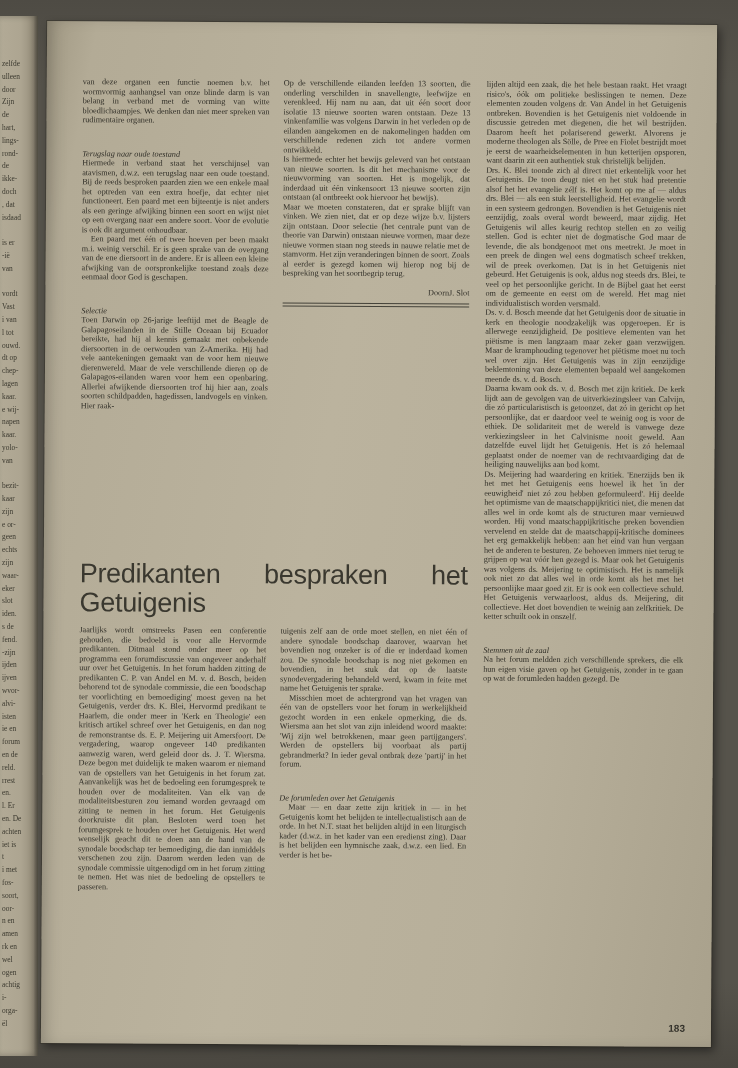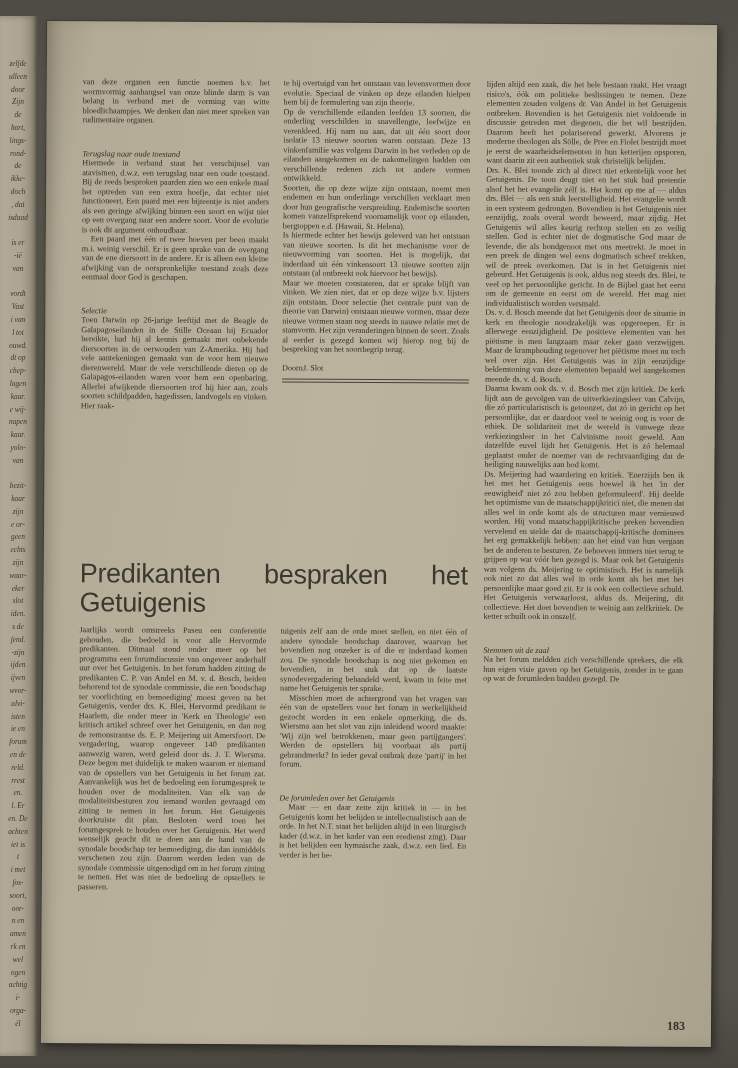--- a/index.html
+++ b/index.html
@@ -8,22 +8,22 @@
     background:linear-gradient(180deg,#4e4b44 0%,#56534b 8%,#56534b 92%,#4a4740 100%);
     font-family:"Liberation Serif",serif;
   }
   
   .prev-edge{
     position:absolute;left:0;top:16px;bottom:12px;width:38px;
     background:linear-gradient(90deg,#b2aa96 0%,#ada591 55%,#978f7c 88%,#6a6557 100%);
     box-shadow:inset -4px 0 6px rgba(0,0,0,.3);
   }
   .edge-lines{
-    position:absolute;right:4px;top:42px;left:2px;text-align:center;
-    font-size:7.4px;line-height:12.8px;color:#3b392f;overflow:hidden;bottom:6px;font-style:italic;
+    position:absolute;right:4px;top:42px;left:2px;text-align:left;
+    font-size:7.4px;line-height:12.8px;color:#3b392f;overflow:hidden;bottom:6px;
   }
   .edge-line{white-space:nowrap;}
   
   .page{
     position:absolute;left:44px;top:23px;width:670px;height:1022px;
     background:linear-gradient(100deg,#a29a85 0%,#b3ab96 6%,#bbb39e 42%,#b7af9a 72%,#a9a18c 100%);
     transform:rotate(.35deg);
     box-shadow:0 0 0 1px rgba(40,38,30,.35),3px 4px 10px rgba(0,0,0,.45),inset 10px 0 18px -8px rgba(0,0,0,.28);
   }
   .content{
@@ -31,31 +31,31 @@
     display:flex;gap:16px;color:#302e27;
   }
   .bodytext{font-size:8.2px;line-height:9.5px;text-align:justify;hyphens:auto;}
   .para{margin:0;text-indent:9px;}
   .noindent{text-indent:0;}
   .subhead{font-style:italic;text-indent:0;margin-top:24px;}
   .left-two{width:388px;flex:none;display:flex;flex-direction:column;}
   .top-section{height:470px;display:flex;gap:14px;overflow:hidden;flex:none;}
   .colA{width:187px;flex:none;overflow:hidden;}
   .col2-inner{display:flex;flex-direction:column;height:100%;}
-  .byline{display:flex;justify-content:flex-start;margin-top:9px;font-size:8.2px;}
+  .byline{display:flex;justify-content:flex-end;margin-top:9px;font-size:8.2px;}
   .end-rule{height:2px;border-top:1px solid #45433a;border-bottom:1px solid #45433a;margin-top:6px;}
   .headline{
     margin:12px 0 8px 0;font-family:"Liberation Sans",sans-serif;
     font-size:27px;line-height:1.08;letter-spacing:-.3px;color:#3a382f;font-weight:400;
   }
   .bottom-section{flex:1;display:flex;gap:14px;overflow:hidden;}
   .right-col{flex:1;overflow:hidden;}
   .page-number{
-    position:absolute;right:26px;bottom:13px;font-family:Liberation Serif, serif;
-    font-size:12px;font-weight:bold;color:#33312a;
+    position:absolute;right:26px;bottom:13px;font-family:Liberation Sans, sans-serif;
+    font-size:10px;font-weight:bold;color:#33312a;
   }
 </style>
 </head>
 <body>
 
 <div class="screen">
 
   <div class="prev-edge">
     <div class="edge-lines">
         <div class="edge-line">zelfde</div>
@@ -147,23 +147,21 @@
               <p class="para noindent">van deze organen een functie noemen b.v. het wormvormig aanhangsel van onze blinde darm is van belang in verband met de vorming van witte bloedlichaampjes. We denken dan niet meer spreken van rudimentaire organen.</p>
               <p class="para subhead">Terugslag naar oude toestand</p>
               <p class="para noindent">Hiermede in verband staat het verschijnsel van atavismen, d.w.z. een terugslag naar een oude toestand. Bij de reeds besproken paarden zien we een enkele maal het optreden van een extra hoefje, dat echter niet functioneert. Een paard met een bijteentje is niet anders als een geringe afwijking binnen een soort en wijst niet op een overgang naar een andere soort. Voor de evolutie is ook dit argument onhoudbaar.</p>
               <p class="para">Een paard met één of twee hoeven per been maakt m.i. weinig verschil. Er is geen sprake van de overgang van de ene diersoort in de andere. Er is alleen een kleine afwijking van de oorspronkelijke toestand zoals deze eenmaal door God is geschapen.</p>
               <p class="para subhead">Selectie</p>
               <p class="para noindent">Toen Darwin op 26-jarige leeftijd met de Beagle de Galapagoseilanden in de Stille Oceaan bij Ecuador bereikte, had hij al kennis gemaakt met onbekende diersoorten in de oerwouden van Z-Amerika. Hij had vele aantekeningen gemaakt van de voor hem nieuwe dierenwereld. Maar de vele verschillende dieren op de Galapagos-eilanden waren voor hem een openbaring. Allerlei afwijkende diersoorten trof hij hier aan, zoals soorten schildpadden, hagedissen, landvogels en vinken. Hier raak-</p>
             </div>
           <div class="colA">
             <div class="col2-inner">
               <div>
-                  <p class="para noindent">te hij overtuigd van het ontstaan van levensvormen door evolutie. Speciaal de vinken op deze eilanden hielpen hem bij de formulering van zijn theorie.</p>
                   <p class="para noindent">Op de verschillende eilanden leefden 13 soorten, die onderling verschilden in snavellengte, leefwijze en verenkleed. Hij nam nu aan, dat uit één soort door isolatie 13 nieuwe soorten waren ontstaan. Deze 13 vinkenfamilie was volgens Darwin in het verleden op de eilanden aangekomen en de nakomelingen hadden om verschillende redenen zich tot andere vormen ontwikkeld.</p>
-                  <p class="para noindent">Soorten, die op deze wijze zijn ontstaan, noemt men endemen en hun onderlinge verschillen verklaart men door hun geografische verspreiding. Endemische soorten komen vanzelfsprekend voornamelijk voor op eilanden, bergtoppen e.d. (Hawaii, St. Helena).</p>
                   <p class="para noindent">Is hiermede echter het bewijs geleverd van het ontstaan van nieuwe soorten. Is dit het mechanisme voor de nieuwvorming van soorten. Het is mogelijk, dat inderdaad uit één vinkensoort 13 nieuwe soorten zijn ontstaan (al ontbreekt ook hiervoor het bewijs).</p>
                   <p class="para noindent">Maar we moeten constateren, dat er sprake blijft van vinken. We zien niet, dat er op deze wijze b.v. lijsters zijn ontstaan. Door selectie (het centrale punt van de theorie van Darwin) ontstaan nieuwe vormen, maar deze nieuwe vormen staan nog steeds in nauwe relatie met de stamvorm. Het zijn veranderingen binnen de soort. Zoals al eerder is gezegd komen wij hierop nog bij de bespreking van het soortbegrip terug.</p>
                 </div>
               <div class="byline">
                 <span>Doorn</span>
                 <span>J. Slot</span>
               </div>
               <div class="end-rule"></div>
             </div>
           </div>

